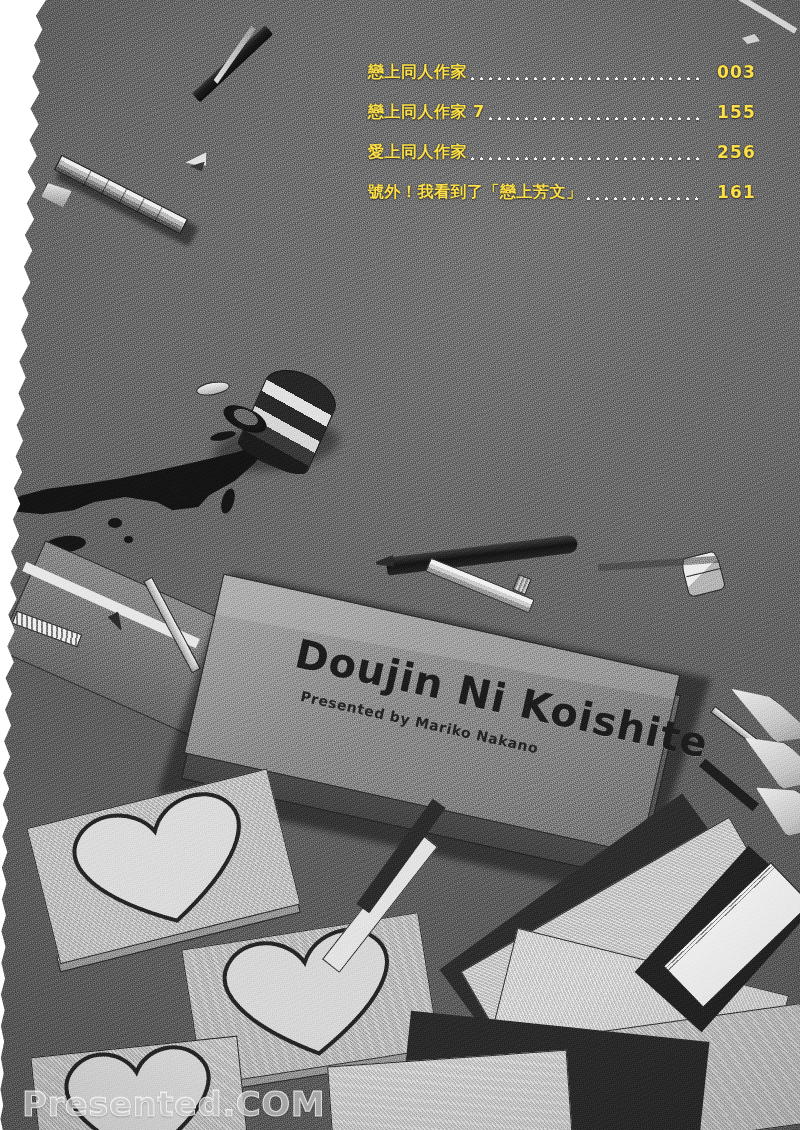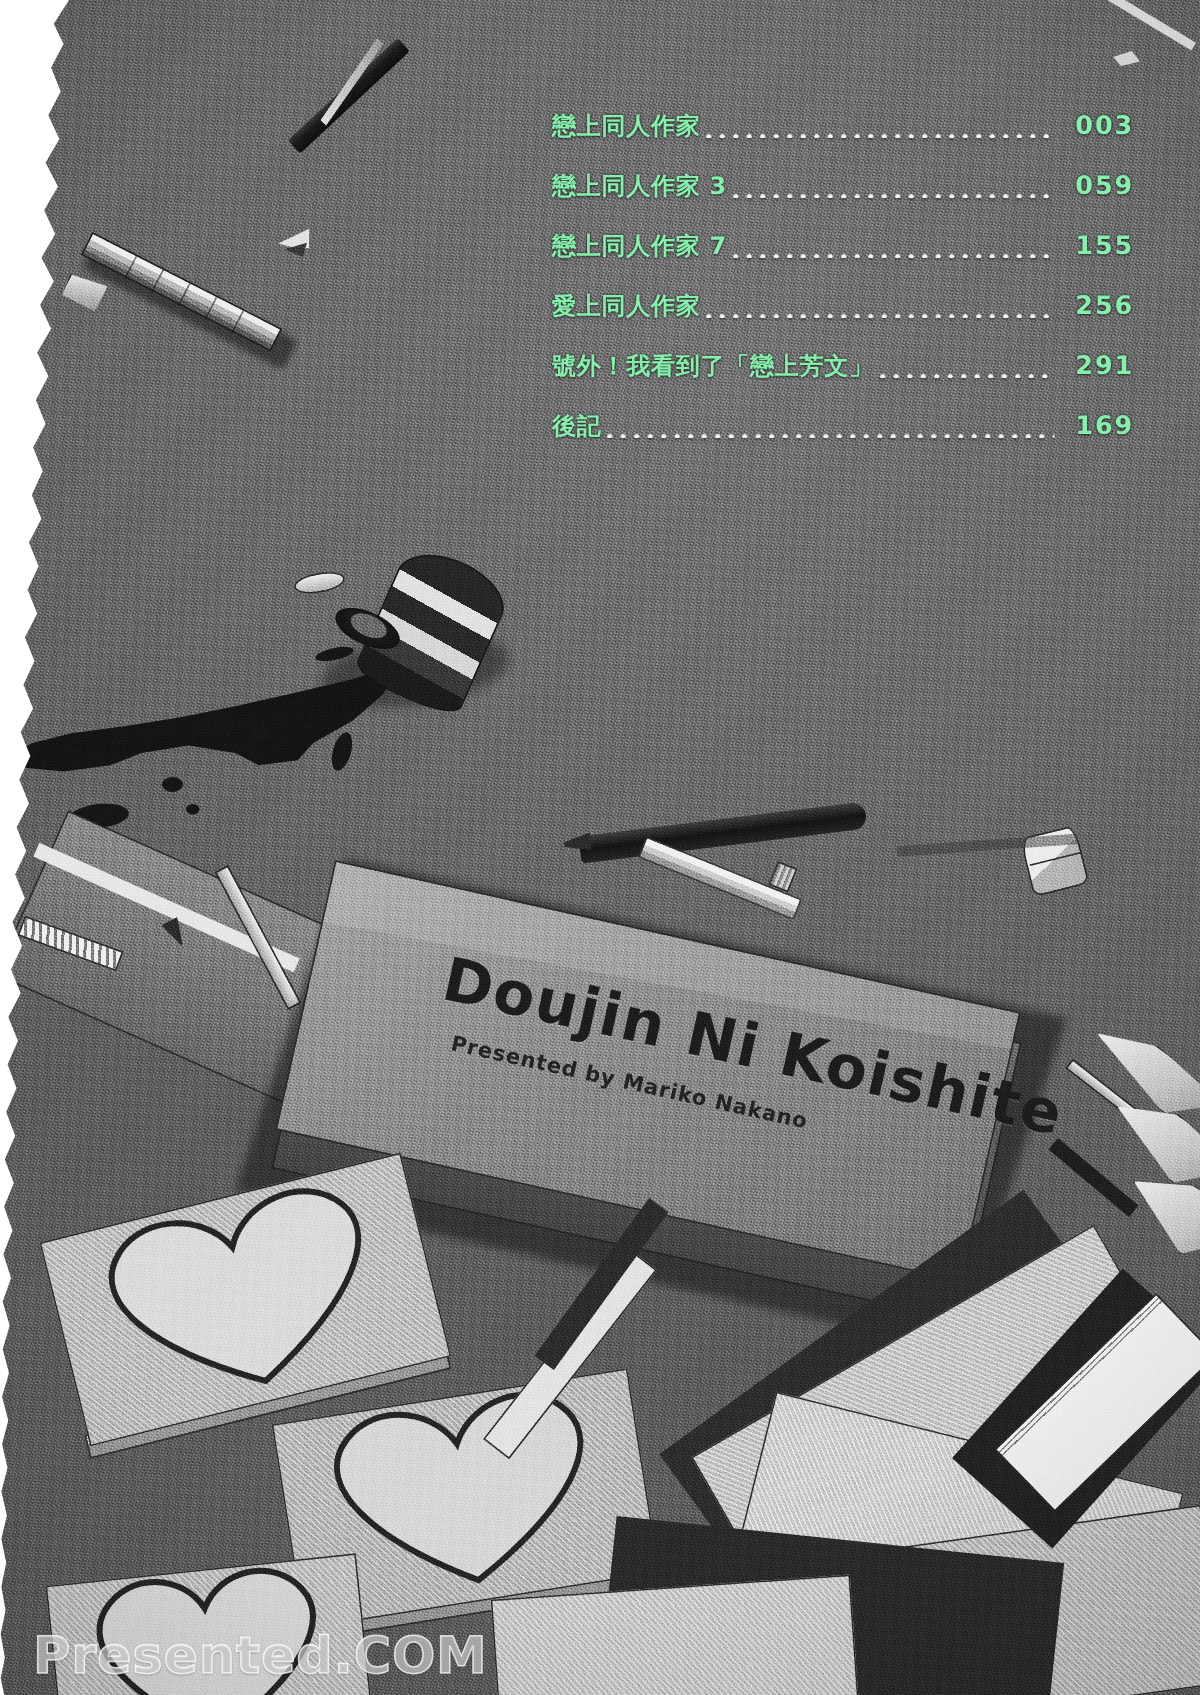--- a/index.html
+++ b/index.html
@@ -90,23 +90,23 @@
 
   
   #toc {
     position: absolute;
     left: 368px;
     top: 64px;
     width: 388px;
   }
   .toc-row {
     display: flex;
-    align-items: center;
+    align-items: flex-start;
     height: 40px;
-    color: #86efac;
+    color: #fde047;
   }
   .toc-title {
     font-family: "DejaVu Sans", sans-serif;
     font-size: 16px;
     font-weight: 700;
     line-height: 1;
     letter-spacing: .5px;
     white-space: nowrap;
     text-shadow: 0 0 2px rgba(0,0,0,.55), 0 1px 2px rgba(0,0,0,.45);
   }
@@ -518,50 +518,40 @@
   <div id="toc">
 
     <div class="toc-row">
       <span class="toc-title">戀上同人作家</span>
       <span class="toc-dots"></span>
       <span class="toc-page">003</span>
     </div>
 
 
 
-    <div class="toc-row">
-      <span class="toc-title">戀上同人作家 3</span>
-      <span class="toc-dots"></span>
-      <span class="toc-page">059</span>
-    </div>
 
 
     <div class="toc-row">
       <span class="toc-title">戀上同人作家 7</span>
       <span class="toc-dots"></span>
       <span class="toc-page">155</span>
     </div>
 
     <div class="toc-row">
       <span class="toc-title">愛上同人作家</span>
       <span class="toc-dots"></span>
       <span class="toc-page">256</span>
     </div>
 
     <div class="toc-row">
       <span class="toc-title">號外！我看到了「戀上芳文」</span>
       <span class="toc-dots"></span>
-      <span class="toc-page">291</span>
-    </div>
-
-    <div class="toc-row">
-      <span class="toc-title">後記</span>
-      <span class="toc-dots"></span>
-      <span class="toc-page">169</span>
-    </div>
+      <span class="toc-page">161</span>
+    </div>
+
 
   </div>
 
   <div class="torn-edge"></div>
 
   <div id="watermark">Presented.COM</div>
 
 </div>
 
 </body></html>

